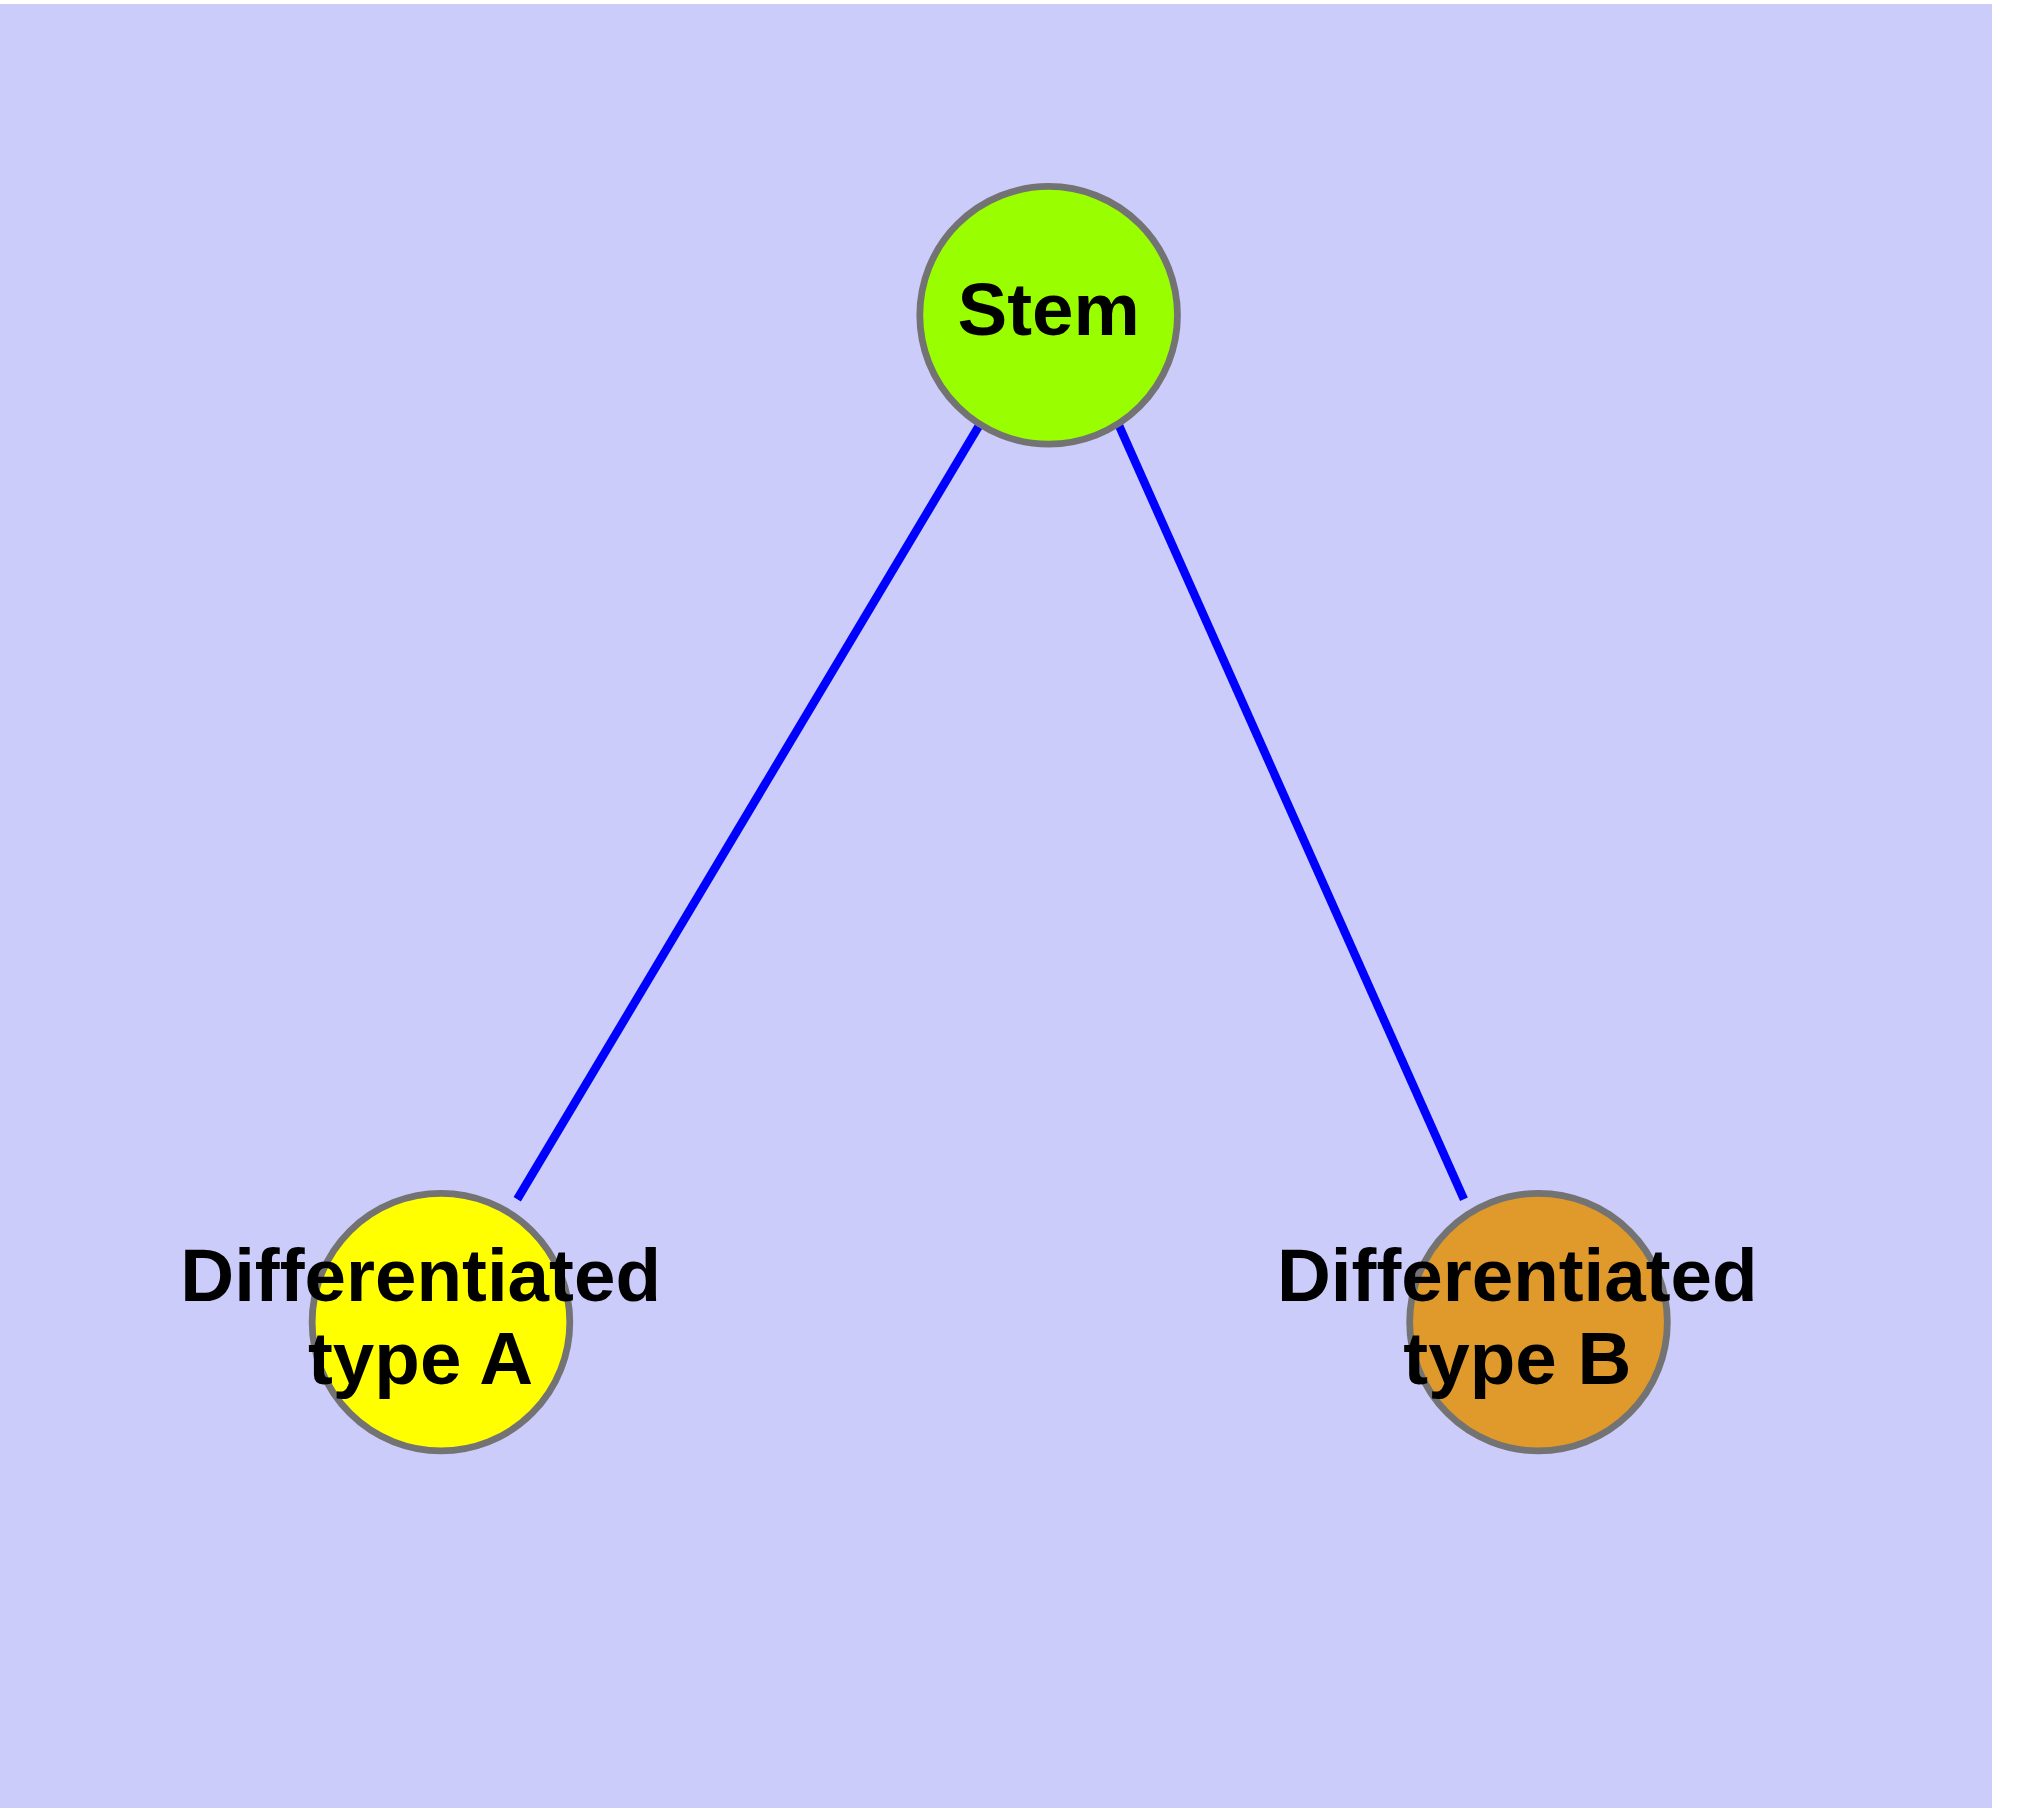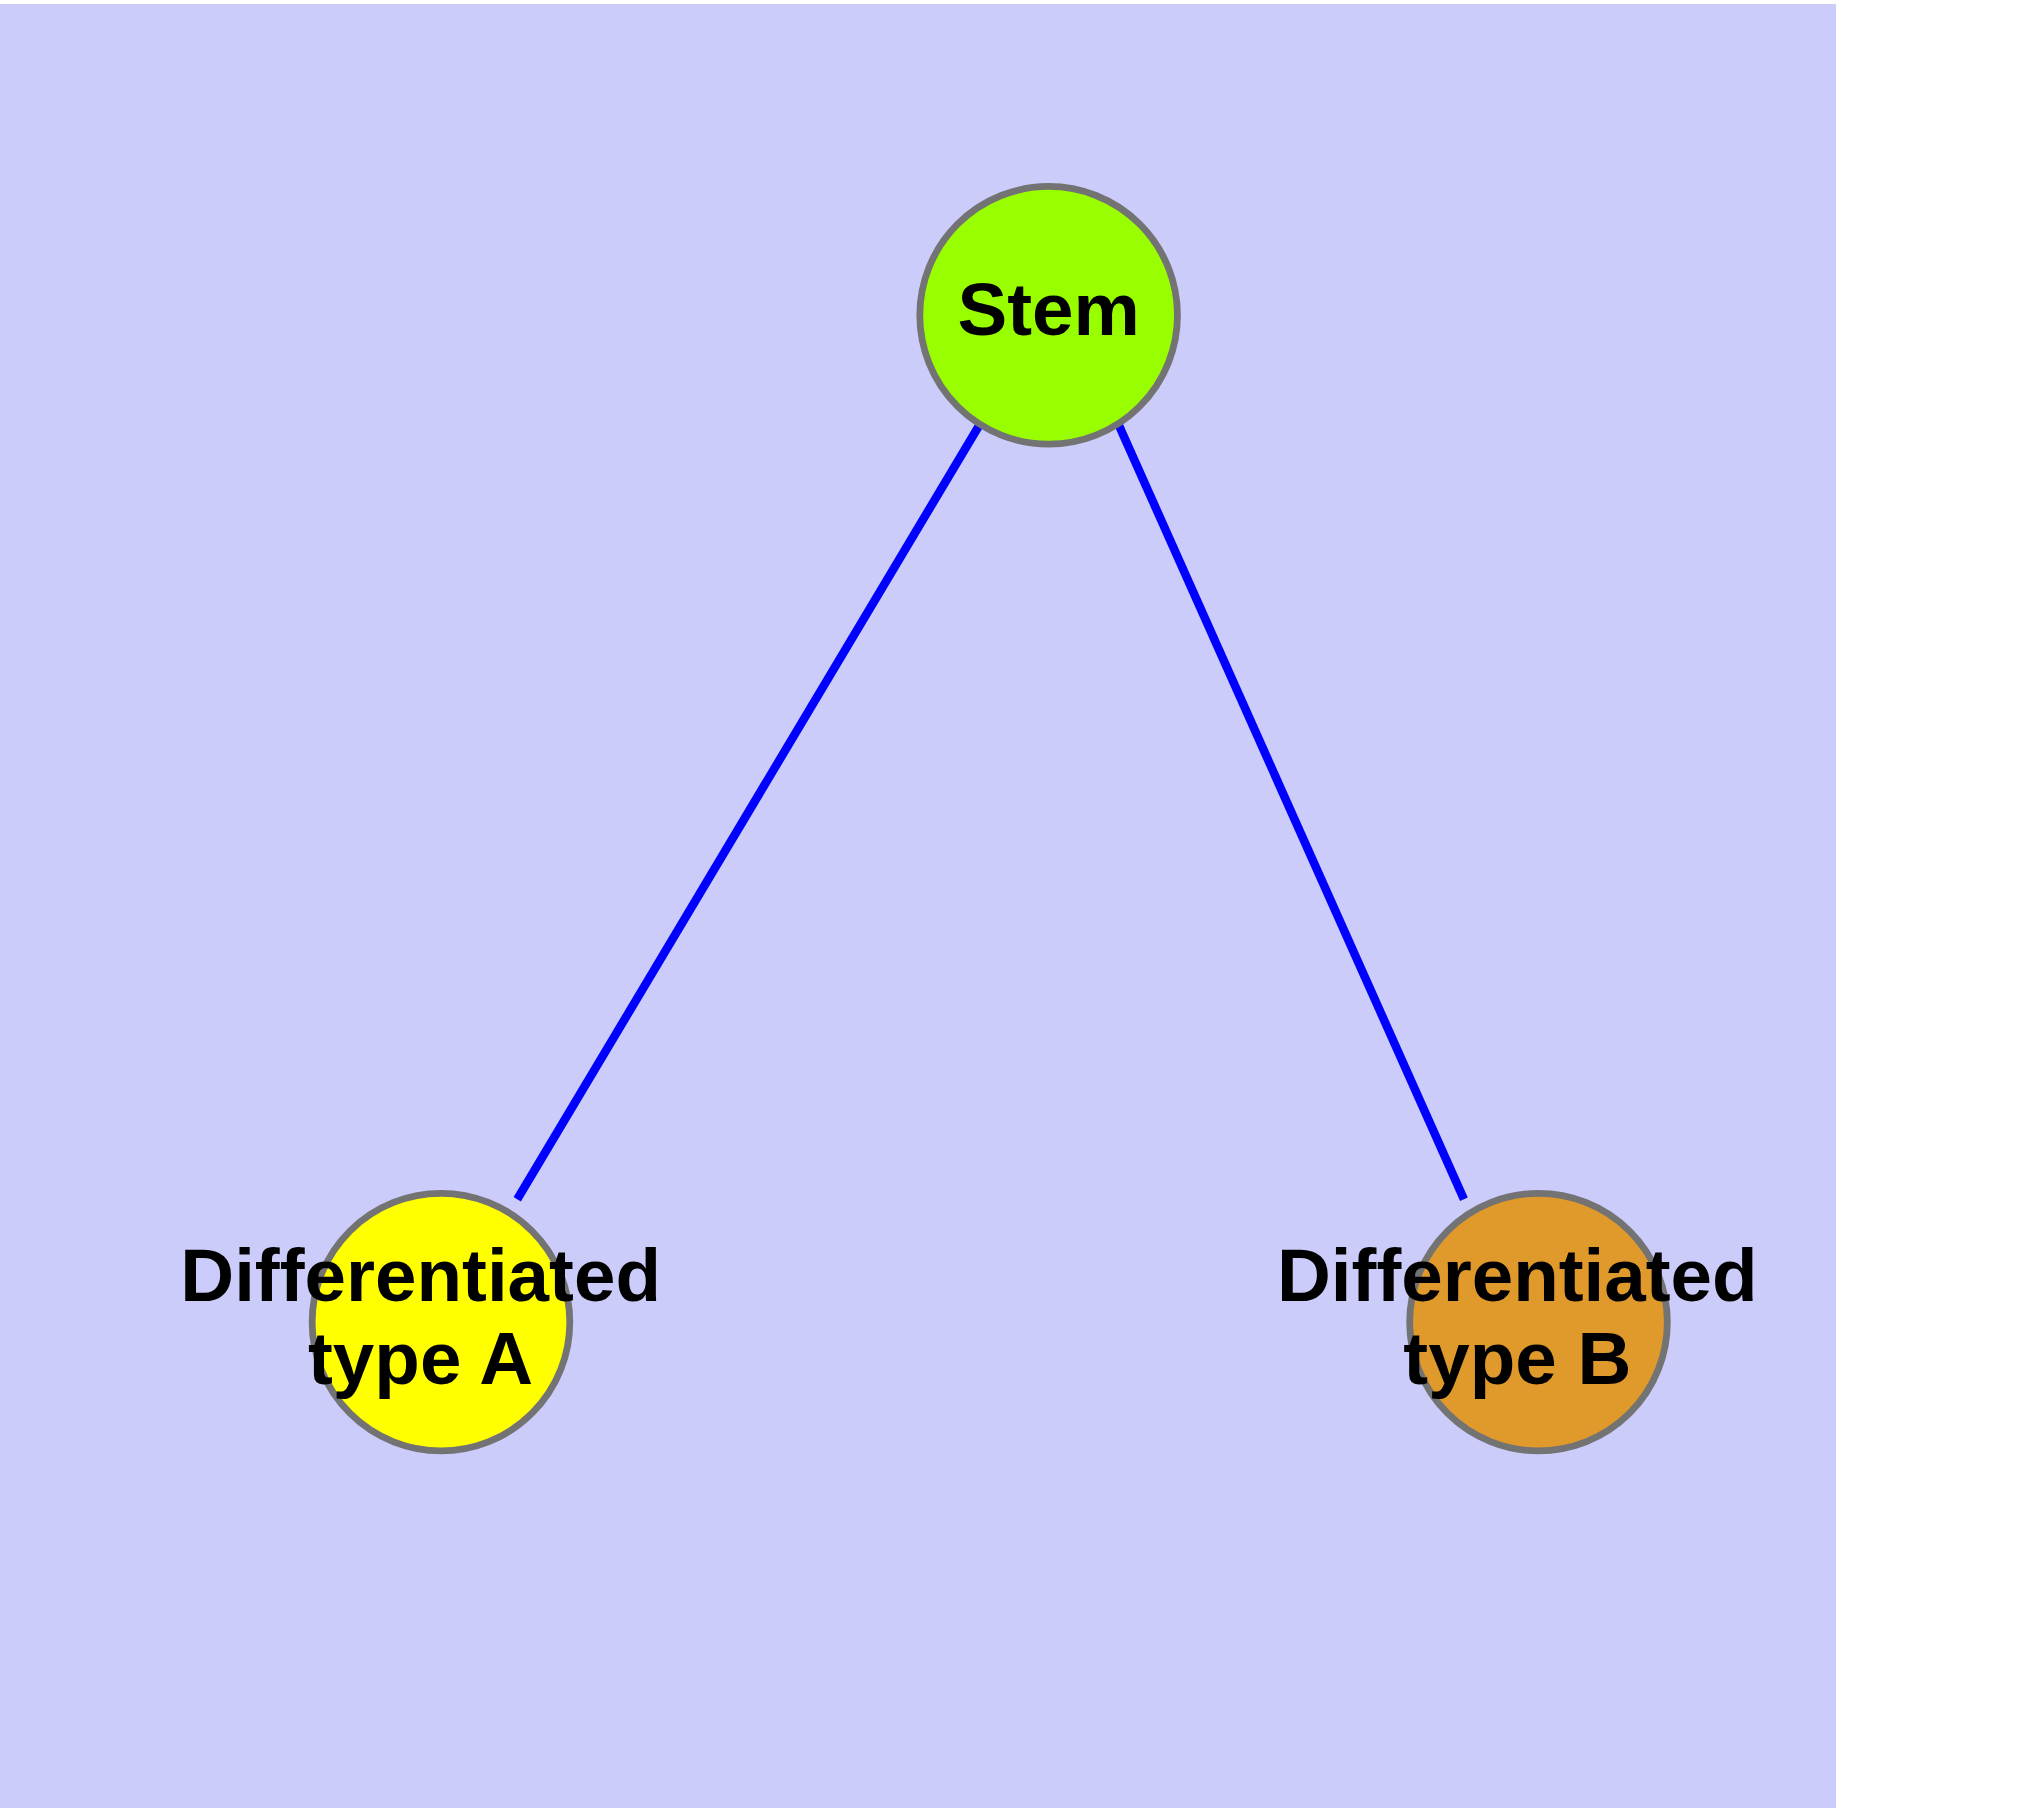--- a/index.html
+++ b/index.html
@@ -6,21 +6,21 @@
   html, body {
     margin: 0;
     padding: 0;
     background: #ffffff;
   }
   body {
     font-family: "Liberation Sans", sans-serif;
   }
   #canvas {
     position: relative;
-    width: 1836px;
+    width: 1992px;
     height: 1812px;
     background: #ffffff;
     overflow: hidden;
   }
   #plot-area {
     position: absolute;
     left: 0;
     top: 4.2px;
     width: 2021px;
     height: 1804px;

